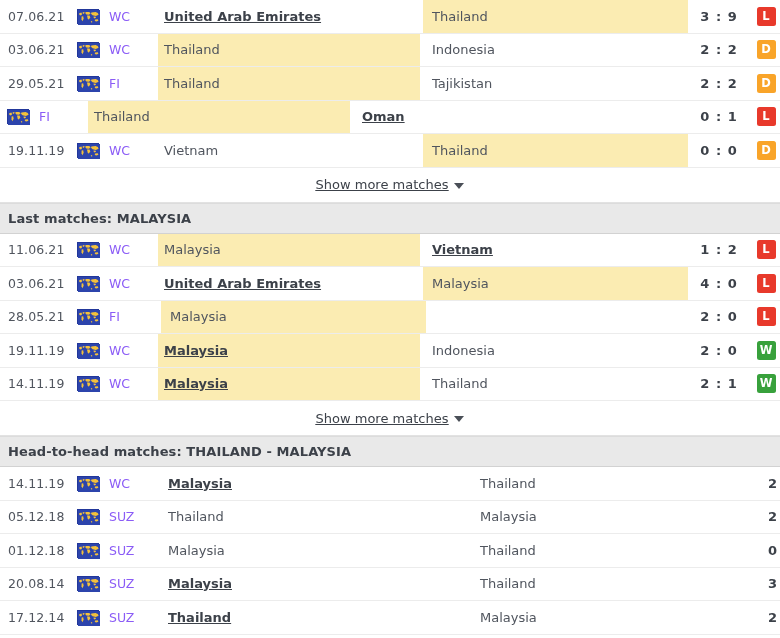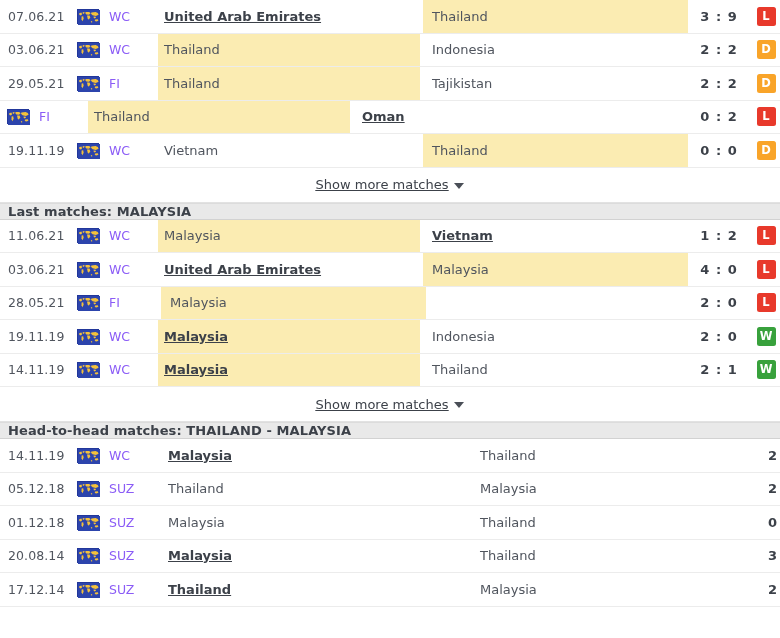--- a/index.html
+++ b/index.html
@@ -115,21 +115,21 @@
     width: 0; height: 0;
     border-left: 5px solid transparent;
     border-right: 5px solid transparent;
     border-top: 6px solid #4a4f57;
     display: inline-block;
     margin-top: 2px;
   }
 
   
   .section-header {
-    height: 17px;
+    height: 31px;
     background: #e9e9e9;
     border-top: 1px solid #dcdcdc;
     border-bottom: 1px solid #d2d2d2;
     display: flex; align-items: center;
     padding-left: 8px;
     font-size: 13px;
     font-weight: bold;
     color: #3c4149;
     letter-spacing: .1px;
   }
@@ -230,21 +230,21 @@
             <path fill="#f5c23b" d="M13.4 2.4 L17.6 2.0 L19.8 3.0 L20.6 4.8 L17.8 6.0 L14.6 5.2 L13.0 3.8 Z"></path>
             <path fill="#f5c23b" d="M15.2 6.8 L17.4 6.4 L18.0 7.8 L16.4 8.6 Z"></path>
             <path fill="#f5c23b" d="M17.0 9.6 L19.8 9.2 L20.4 10.8 L18.4 11.6 L16.8 10.9 Z"></path>
             <path fill="#f5c23b" d="M12.8 11.4 L14.0 11.1 L14.3 12.3 L13.1 12.6 Z"></path>
           </svg></span>
       </div>
       <div class="cell-comp">FI</div>
       <div class="cell-home hl">Thailand</div>
       <div class="cell-gapx"></div>
       <div class="cell-away bold">Oman</div>
-      <div class="cell-score">0 : 2</div>
+      <div class="cell-score">0 : 1</div>
       <div class="cell-badge">
         <span class="badge L">L</span>
       </div>
     </div>
     <div class="match-row">
       <div class="cell-date">19.11.19</div>
       <div class="cell-flag">
         <span class="flag-icon"><svg viewBox="0 0 22 15" width="22" height="15" aria-hidden="true">
             <rect x="0" y="0" width="22" height="15" fill="#2c44ac"></rect>
             <path fill="#f5c23b" d="M1.2 3.2 L3.4 2.6 L4.1 4.3 L3.0 5.6 L1.4 5.0 Z"></path>

